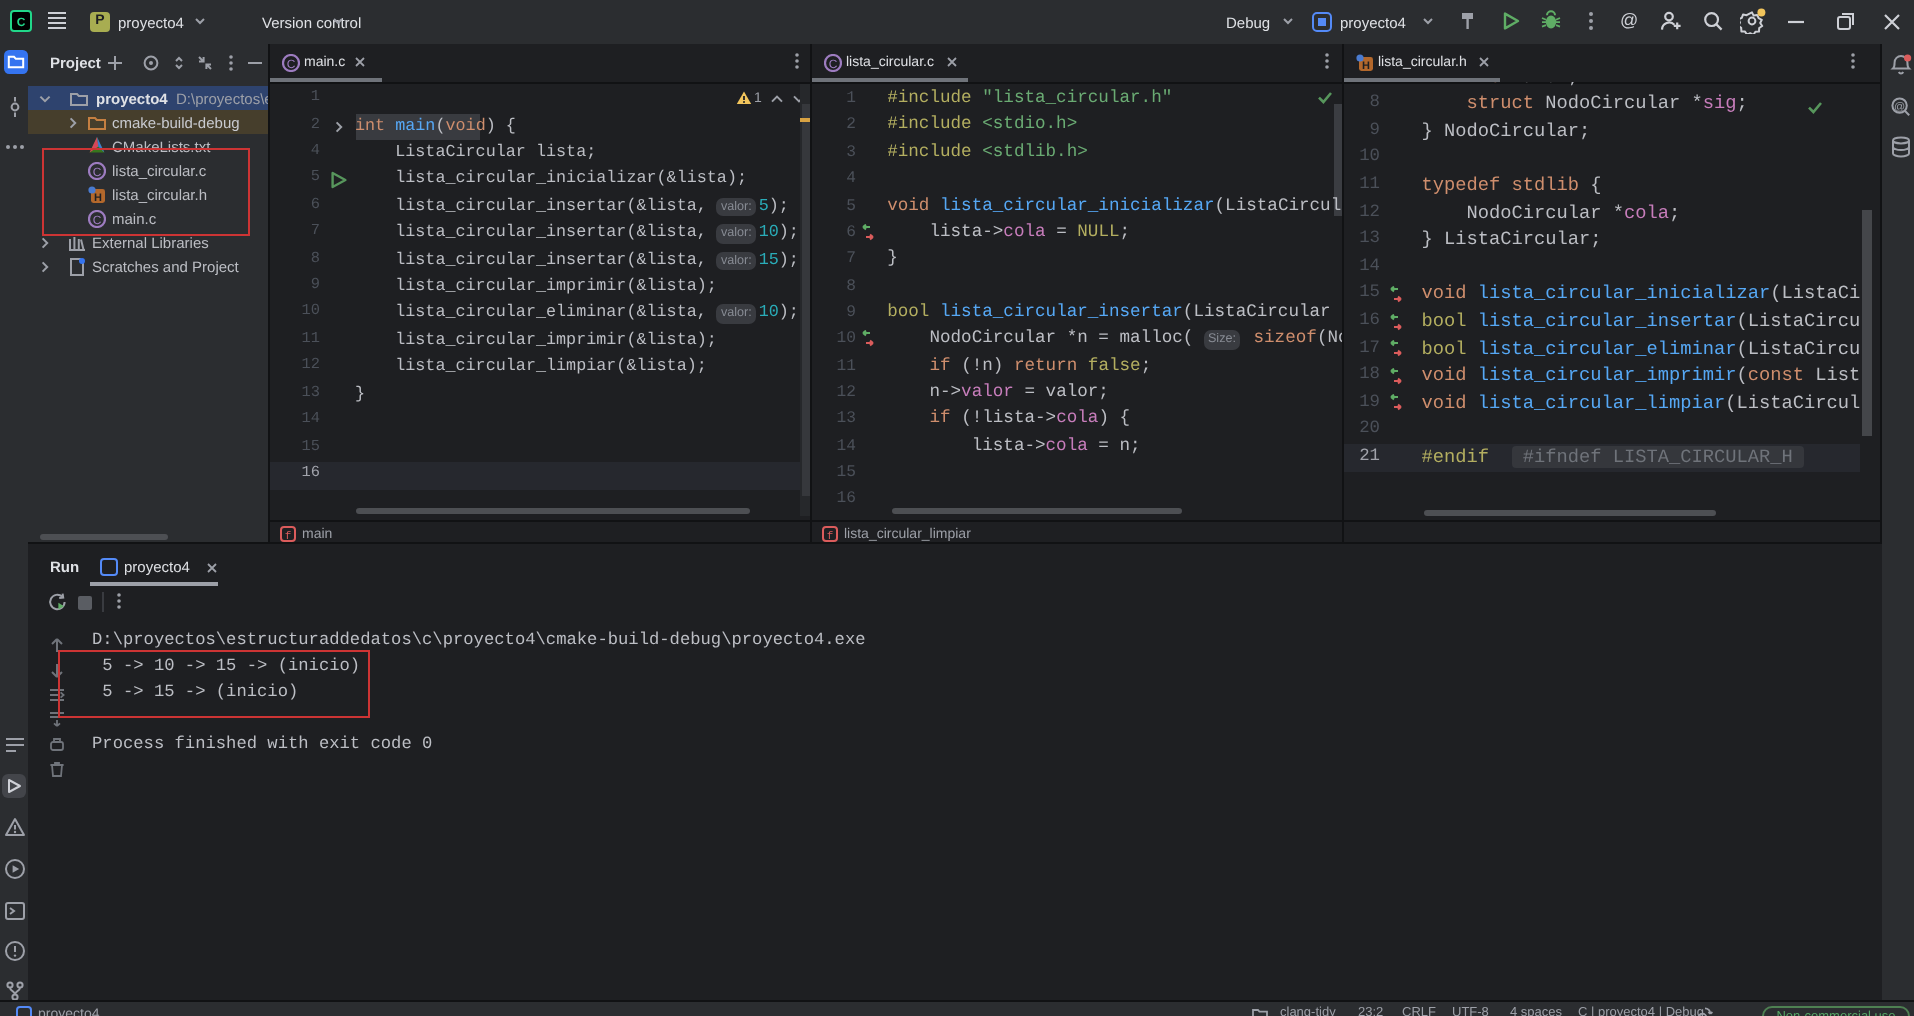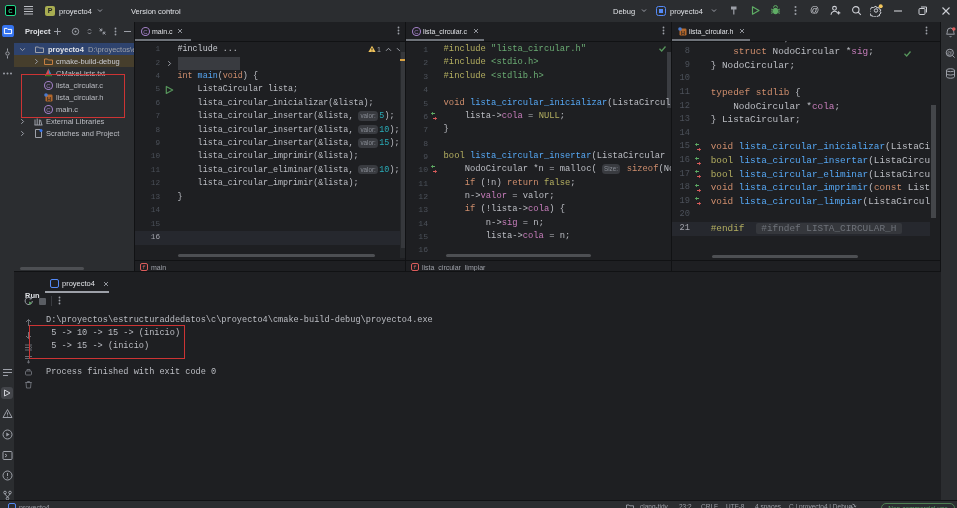--- a/index.html
+++ b/index.html
@@ -285,31 +285,31 @@
       <div style="height:13.43px;color:#a1a3ab">16</div>
     </div>
 <svg class="abs" style="left:166px;top:59.5px" width="7" height="7" viewBox="0 0 7 7">
       <path d="M2.3 1.2l2.3 2.3-2.3 2.3" stroke="#9da0a8" fill="none" stroke-width="1"></path>
     </svg>
 <svg class="abs" style="left:164px;top:85.4px" width="10" height="10" viewBox="0 0 10 10">
       <path d="M2.3 1.5v7L8.7 5z" fill="none" stroke="#57965c" stroke-width="1.2" stroke-linejoin="round"></path>
     </svg>
 <div class="abs" style="left:177.5px;top:56.5px;width:62.3px;height:13.43px;background:#393b40;"></div>
 <div class="abs" style="left:177.5px;top:43.1px;width:228px;height:218px;font:8.38px/13.43px 'Liberation Mono';color:#bcbec4;overflow:hidden;">
-      <div style="height:13.43px;white-space:pre;"><span style="color:#c8cad0">#include ...</span></div>
       <div style="height:13.43px;white-space:pre;"></div>
       <div style="height:13.43px;white-space:pre;"><span style="color:#cf8e6d">int </span><span style="color:#56a8f5">main</span><span style="color:#bcbec4">(</span><span style="color:#cf8e6d">void</span><span style="color:#bcbec4">) {</span></div>
       <div style="height:13.43px;white-space:pre;"><span style="color:#bcbec4">    ListaCircular lista;</span></div>
       <div style="height:13.43px;white-space:pre;"><span style="color:#bcbec4">    lista_circular_inicializar(&amp;lista);</span></div>
       <div style="height:13.43px;white-space:pre;"><span style="color:#bcbec4">    lista_circular_insertar(&amp;lista, </span><span style="display:inline-block;background:#393b40;color:#878b93;border-radius:3.5px;font:6.3px/8px 'Liberation Sans',sans-serif;padding:1px 2px 0.5px;margin-right:1.5px;vertical-align:baseline;">valor:</span><span style="color:#2aacb8">5</span><span style="color:#bcbec4">);</span></div>
       <div style="height:13.43px;white-space:pre;"><span style="color:#bcbec4">    lista_circular_insertar(&amp;lista, </span><span style="display:inline-block;background:#393b40;color:#878b93;border-radius:3.5px;font:6.3px/8px 'Liberation Sans',sans-serif;padding:1px 2px 0.5px;margin-right:1.5px;vertical-align:baseline;">valor:</span><span style="color:#2aacb8">10</span><span style="color:#bcbec4">);</span></div>
       <div style="height:13.43px;white-space:pre;"><span style="color:#bcbec4">    lista_circular_insertar(&amp;lista, </span><span style="display:inline-block;background:#393b40;color:#878b93;border-radius:3.5px;font:6.3px/8px 'Liberation Sans',sans-serif;padding:1px 2px 0.5px;margin-right:1.5px;vertical-align:baseline;">valor:</span><span style="color:#2aacb8">15</span><span style="color:#bcbec4">);</span></div>
       <div style="height:13.43px;white-space:pre;"><span style="color:#bcbec4">    lista_circular_imprimir(&amp;lista);</span></div>
       <div style="height:13.43px;white-space:pre;"><span style="color:#bcbec4">    lista_circular_eliminar(&amp;lista, </span><span style="display:inline-block;background:#393b40;color:#878b93;border-radius:3.5px;font:6.3px/8px 'Liberation Sans',sans-serif;padding:1px 2px 0.5px;margin-right:1.5px;vertical-align:baseline;">valor:</span><span style="color:#2aacb8">10</span><span style="color:#bcbec4">);</span></div>
       <div style="height:13.43px;white-space:pre;"><span style="color:#bcbec4">    lista_circular_imprimir(&amp;lista);</span></div>
+      <div style="height:13.43px;white-space:pre;"><span style="color:#bcbec4">    lista_circular_limpiar(&amp;lista);</span></div>
       <div style="height:13.43px;white-space:pre;"><span style="color:#bcbec4">}</span></div>
     </div>
 <svg class="abs" style="left:368px;top:45px" width="8" height="8" viewBox="0 0 8 8">
       <path d="M4 0.7L7.6 7H0.4z" fill="#f2c55c"></path>
       <path d="M4 3v2" stroke="#1e1f22" stroke-width="0.9"></path>
       <circle cx="4" cy="6" r=".5" fill="#1e1f22"></circle>
     </svg>
 <div class="abs" style="left:377px;top:45px;font:normal 7px/9px 'Liberation Sans',sans-serif;color:#9da0a8;white-space:pre;">1</div>
 <svg class="abs" style="left:385px;top:47px" width="7" height="5" viewBox="0 0 7 5">
       <path d="M1 3.8L3.5 1.3 6 3.8" stroke="#9da0a8" fill="none"></path>
@@ -361,21 +361,20 @@
       <div style="height:13.36px;white-space:pre;"></div>
       <div style="height:13.36px;white-space:pre;"><span style="color:#cf8e6d">void </span><span style="color:#56a8f5">lista_circular_inicializar</span><span style="color:#bcbec4">(ListaCircular</span></div>
       <div style="height:13.36px;white-space:pre;"><span style="color:#bcbec4">    lista-&gt;</span><span style="color:#c77dbb">cola</span><span style="color:#bcbec4"> = </span><span style="color:#b3ae60">NULL</span><span style="color:#bcbec4">;</span></div>
       <div style="height:13.36px;white-space:pre;"><span style="color:#bcbec4">}</span></div>
       <div style="height:13.36px;white-space:pre;"></div>
       <div style="height:13.36px;white-space:pre;"><span style="color:#b3ae60">bool </span><span style="color:#56a8f5">lista_circular_insertar</span><span style="color:#bcbec4">(ListaCircular *l</span></div>
       <div style="height:13.36px;white-space:pre;"><span style="color:#bcbec4">    NodoCircular *n = malloc( </span><span style="display:inline-block;background:#393b40;color:#878b93;border-radius:3.5px;font:6.3px/8px 'Liberation Sans',sans-serif;padding:1px 2px 0.5px;margin-right:1.5px;vertical-align:baseline;">Size:</span><span style="color:#bcbec4"> </span><span style="color:#cf8e6d">sizeof</span><span style="color:#bcbec4">(Nodo</span></div>
       <div style="height:13.36px;white-space:pre;"><span style="color:#bcbec4">    </span><span style="color:#cf8e6d">if </span><span style="color:#bcbec4">(!n) </span><span style="color:#cf8e6d">return </span><span style="color:#b3ae60">false</span><span style="color:#bcbec4">;</span></div>
       <div style="height:13.36px;white-space:pre;"><span style="color:#bcbec4">    n-&gt;</span><span style="color:#c77dbb">valor</span><span style="color:#bcbec4"> = valor;</span></div>
       <div style="height:13.36px;white-space:pre;"><span style="color:#bcbec4">    </span><span style="color:#cf8e6d">if </span><span style="color:#bcbec4">(!lista-&gt;</span><span style="color:#c77dbb">cola</span><span style="color:#bcbec4">) {</span></div>
-      <div style="height:13.36px;white-space:pre;"><span style="color:#bcbec4">        n-&gt;</span><span style="color:#c77dbb">sig</span><span style="color:#bcbec4"> = n;</span></div>
       <div style="height:13.36px;white-space:pre;"><span style="color:#bcbec4">        lista-&gt;</span><span style="color:#c77dbb">cola</span><span style="color:#bcbec4"> = n;</span></div>
     </div>
 <svg class="abs" style="left:658px;top:44px" width="9" height="9" viewBox="0 0 9 9">
       <path d="M1.5 4.8l2.2 2.2 3.8-4.5" stroke="#57965c" stroke-width="1.3" fill="none"></path>
     </svg>
 <div class="abs" style="left:446px;top:254px;width:145px;height:3px;border-radius:2px;background:#4d4f53;"></div>
 <svg class="abs" style="left:411px;top:262.5px" width="8" height="8" viewBox="0 0 8 8">
       <rect x="0.5" y="0.5" width="7" height="7" rx="1.5" fill="none" stroke="#db5c5c" stroke-width="1"></rect>
       <text x="4" y="6.3" font-size="5.5" fill="#db5c5c" text-anchor="middle" font-family="Liberation Mono">f</text>
     </svg>
@@ -452,21 +451,21 @@
 <circle cx="4.8" cy="4.8" r="3.6" fill="none" stroke="#9da0a8" stroke-width="1"></circle>
 <path d="M7.4 7.4l2.2 2.2" stroke="#9da0a8" stroke-width="1"></path>
 <text x="4.8" y="6.8" font-size="5.5" fill="#9da0a8" text-anchor="middle" font-family="Liberation Sans">@</text>
     </svg>
 <svg class="abs" style="left:945px;top:68px" width="11" height="11" viewBox="0 0 11 11">
 <ellipse cx="5.5" cy="2.2" rx="4" ry="1.5" fill="none" stroke="#9da0a8" stroke-width="1"></ellipse>
 <path d="M1.5 2.2v6.5c0 .8 1.8 1.5 4 1.5s4-.7 4-1.5V2.2M1.5 5.5c0 .8 1.8 1.5 4 1.5s4-.7 4-1.5" fill="none" stroke="#9da0a8" stroke-width="1"></path>
     </svg>
 <div class="abs" style="left:14px;top:271px;width:927px;height:229.5px;background:#1e1f22;"></div>
 <div class="abs" style="left:14px;top:271px;width:927px;height:1px;background:#111214;"></div>
-<div class="abs" style="left:25px;top:279px;font:bold 7.5px/9.5px 'Liberation Sans',sans-serif;color:#dfe1e5;white-space:pre;margin-top:12px;">Run</div>
+<div class="abs" style="left:25px;top:279px;font:bold 7.5px/9.5px 'Liberation Sans',sans-serif;color:#dfe1e5;white-space:pre;">Run</div>
 <svg class="abs" style="left:50px;top:279px" width="9" height="9" viewBox="0 0 9 9">
 <rect x="0.5" y="0.5" width="8" height="8" rx="1.5" fill="none" stroke="#548af7" stroke-width="1"></rect>
     </svg>
 <div class="abs" style="left:62px;top:279px;font:normal 7.5px/9.5px 'Liberation Sans',sans-serif;color:#dfe1e5;white-space:pre;">proyecto4</div>
 <svg class="abs" style="left:103px;top:281px" width="6" height="6" viewBox="0 0 6 6">
       <path d="M1 1l4 4M5 1L1 5" stroke="#9da0a8" stroke-width="0.9"></path>
     </svg>
 <div class="abs" style="left:45px;top:291px;width:64px;height:2px;background:#9da0a8;"></div>
 <svg class="abs" style="left:24px;top:296px" width="10" height="10" viewBox="0 0 10 10">
 <path d="M8.3 5a3.6 3.6 0 11-1.2-2.7" fill="none" stroke="#9da0a8" stroke-width="1"></path>

